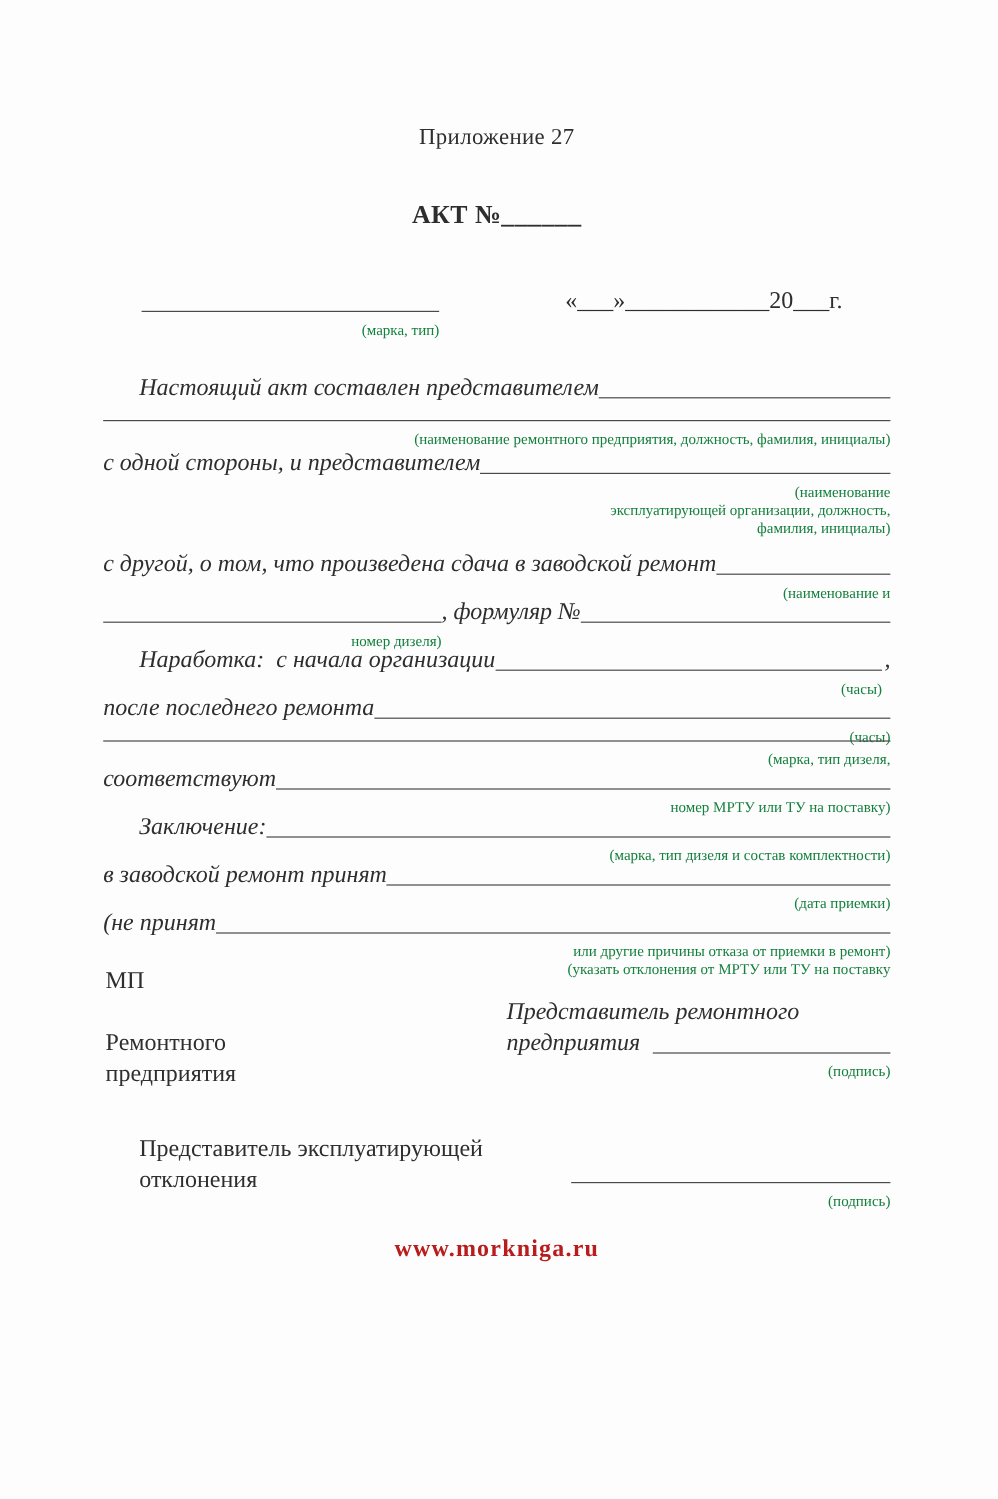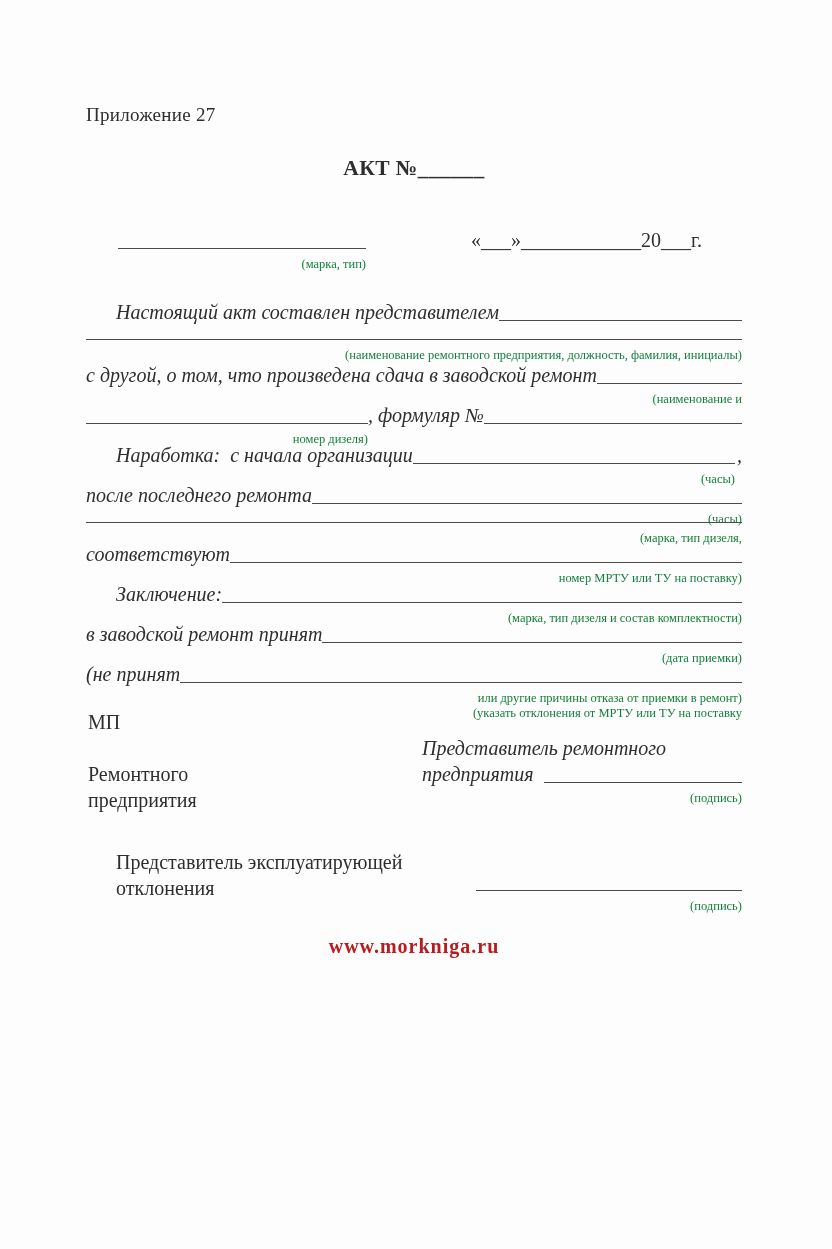--- a/index.html
+++ b/index.html
@@ -9,27 +9,27 @@
     margin:0 auto;
     background:#fdfdfd;
     font-family:"Liberation Serif","DejaVu Serif",serif;
     color:#2e2e2e;
     overflow:hidden;
   }
   .content{padding:0 90px 0 86px;}
 
   .annex{
     margin-top:104px;
-    text-align:left;
+    text-align:center;
     font-size:19px;
     letter-spacing:.3px;
   }
 
   .title{ text-align:center; font-weight:bold; font-size:21.5px; letter-spacing:.4px; }
-  .title1{ margin-top:30px; }
+  .title1{ margin-top:41px; }
   .title2{ margin-top:8px; }
 
   .row{ display:flex; align-items:flex-end; line-height:26px; font-size:20px; }
   .t{ white-space:pre-wrap;font-style:italic; }
   .indent .t:first-child{ padding-left:30px; }
 
   .fill{
     flex:1 1 auto;
     border-bottom:1.7px solid #4a4a4a;
     margin-bottom:4px;
@@ -113,20 +113,32 @@
       </div>
 
       <div class="para fullcap">
         <div class="row">
           <span class="fill">
             <span class="cap">(наименование ремонтного предприятия, должность, фамилия, инициалы)</span>
           </span>
         </div>
       </div>
 
+      <div class="para tall">
+        <div class="row">
+          <span class="t">с одной стороны, и представителем</span>
+          <span class="fill">
+            <span class="capblock">
+              <div>(наименование</div>
+              <div>эксплуатирующей организации,  должность,</div>
+              <div>фамилия, инициалы)</div>
+            </span>
+          </span>
+        </div>
+      </div>
 
       <div class="para">
         <div class="row">
           <span class="t">с другой, о том, что произведена сдача в заводской ремонт</span>
           <span class="fill">
             <span class="cap">(наименование и</span>
           </span>
         </div>
       </div>
 

